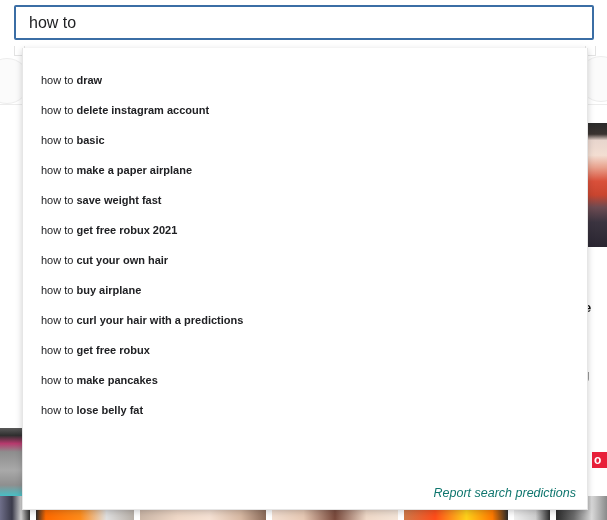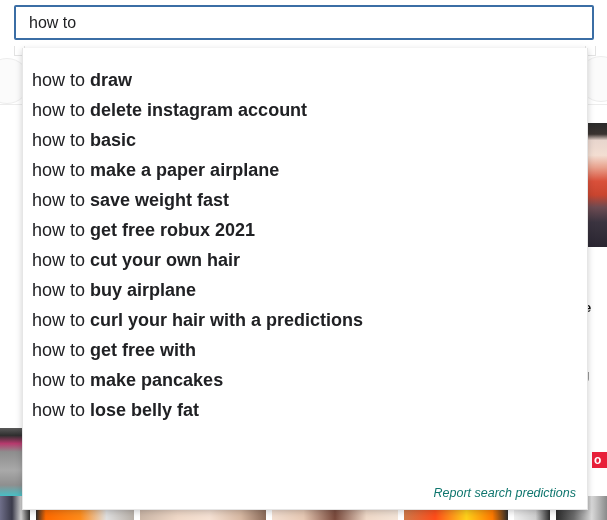--- a/index.html
+++ b/index.html
@@ -171,22 +171,22 @@
     position: absolute;
     left: 0; top: 0;
     width: 100%;
     list-style: none;
     margin: 0;
     padding: 0;
   }
   .suggestion-item {
     height: 30px;
     line-height: 30px;
-    padding: 0 0 0 9px;
-    font-size: 18px;
+    padding: 0 0 0 18px;
+    font-size: 11px;
     color: #202124;
     white-space: nowrap;
     cursor: default;
   }
   .suggestion-item:first-child { margin-top: 17px; }
   .suggestion-prefix { font-weight: normal; }
   .suggestion-completion { font-weight: bold; }
 
   #report-predictions {
     position: absolute;
@@ -238,18 +238,18 @@
   <ul id="suggestion-list">
       <li class="suggestion-item"><span class="suggestion-prefix">how to </span><span class="suggestion-completion">draw</span></li>
       <li class="suggestion-item"><span class="suggestion-prefix">how to </span><span class="suggestion-completion">delete instagram account</span></li>
       <li class="suggestion-item"><span class="suggestion-prefix">how to </span><span class="suggestion-completion">basic</span></li>
       <li class="suggestion-item"><span class="suggestion-prefix">how to </span><span class="suggestion-completion">make a paper airplane</span></li>
       <li class="suggestion-item"><span class="suggestion-prefix">how to </span><span class="suggestion-completion">save weight fast</span></li>
       <li class="suggestion-item"><span class="suggestion-prefix">how to </span><span class="suggestion-completion">get free robux 2021</span></li>
       <li class="suggestion-item"><span class="suggestion-prefix">how to </span><span class="suggestion-completion">cut your own hair</span></li>
       <li class="suggestion-item"><span class="suggestion-prefix">how to </span><span class="suggestion-completion">buy airplane</span></li>
       <li class="suggestion-item"><span class="suggestion-prefix">how to </span><span class="suggestion-completion">curl your hair with a predictions</span></li>
-      <li class="suggestion-item"><span class="suggestion-prefix">how to </span><span class="suggestion-completion">get free with</span></li>
+      <li class="suggestion-item"><span class="suggestion-prefix">how to </span><span class="suggestion-completion">get free robux</span></li>
       <li class="suggestion-item"><span class="suggestion-prefix">how to </span><span class="suggestion-completion">make pancakes</span></li>
       <li class="suggestion-item"><span class="suggestion-prefix">how to </span><span class="suggestion-completion">lose belly fat</span></li>
     </ul>
   <div id="report-predictions">Report search predictions</div>
 </div>
 
 </body></html>

